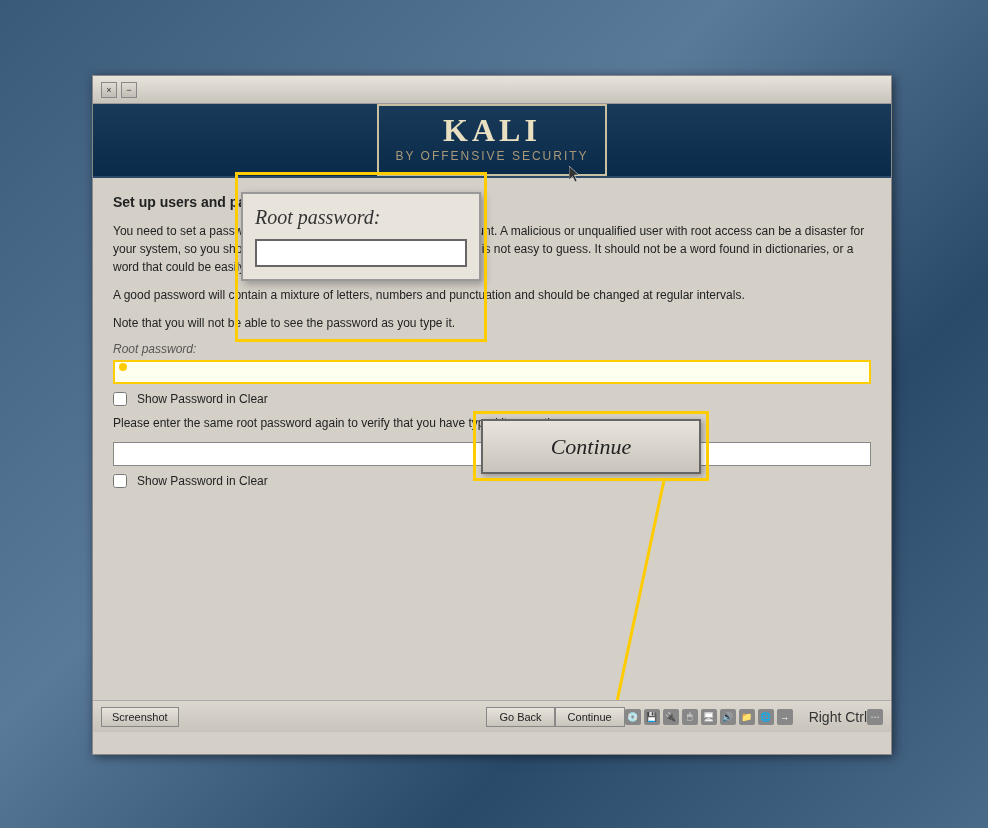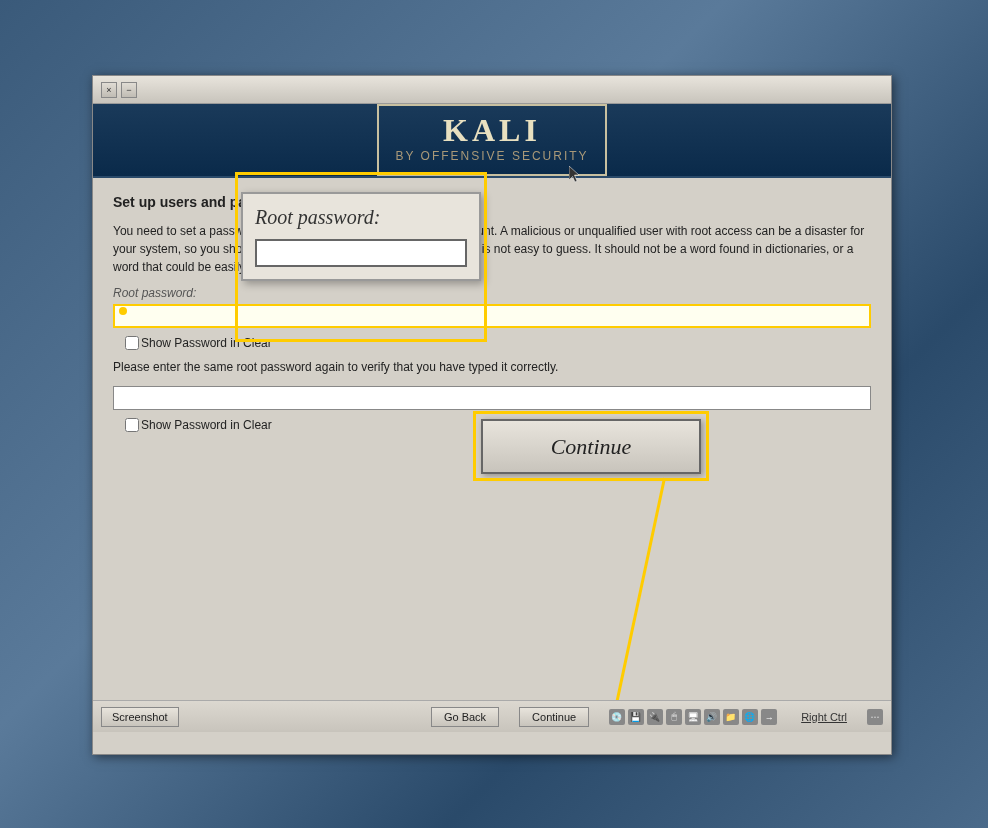--- a/index.html
+++ b/index.html
@@ -169,22 +169,22 @@
     }
 
     .text-input.active-field {
       border: 2px solid #ffcc00;
       background: #fffff0;
     }
 
     .checkbox-row {
       display: flex;
       align-items: center;
-      gap: 2px;
-      margin: 8px 12px;
+      gap: 10px;
+      margin: 8px 0;
       font-size: 12px;
       color: #222;
     }
 
     .checkbox-row input[type="checkbox"] {
       width: 14px;
       height: 14px;
     }
 
     
@@ -200,21 +200,21 @@
 
     .bottom-left {
       display: flex;
       gap: 4px;
       align-items: flex-end;
     }
 
     .bottom-right {
       display: flex;
       align-items: center;
-      gap: 20px;
+      gap: 0;
     }
 
     .btn-screenshot {
       padding: 3px 10px;
       font-size: 11px;
       background: linear-gradient(to bottom, #e8e4dc, #c8c4bc);
       border: 1px solid #888;
       cursor: pointer;
       color: #222;
     }
@@ -240,24 +240,23 @@
       background: #888;
       border-radius: 2px;
       display: flex;
       align-items: center;
       justify-content: center;
       font-size: 9px;
       color: #fff;
     }
 
     .right-ctrl-label {
-      font-size: 11px;
+      font-size: 14px;
       color: #333;
-      margin-left: 4px;
-      text-decoration: underline;
+      margin-left: 16px;
     }
 
     
     .popup-overlay {
       position: absolute;
       top: 88px;
       left: 148px;
       width: 240px;
       background: #e8e4dc;
       border: 2px solid #999;
@@ -386,20 +385,22 @@
       <div class="kali-logo-box">
         <div class="kali-logo-text">KALI</div>
         <div class="kali-subtitle">BY OFFENSIVE SECURITY</div>
       </div>
     </div>
 
     <div class="installer-panel">
       <div class="panel-title">Set up users and passwords</div>
 
       <div class="panel-text">You need to set a password for 'root', the system administrative account. A malicious or unqualified user with root access can be a disaster for your system, so you should take care to choose a root password that is not easy to guess. It should not be a word found in dictionaries, or a word that could be easily associated with you.</div>
+      <div class="panel-text">A good password will contain a mixture of letters, numbers and punctuation and should be changed at regular intervals.</div>
+      <div class="panel-text">Note that you will not be able to see the password as you type it.</div>
 
       <div class="field-label">Root password:</div>
       <div class="input-wrapper">
         <input type="password" class="text-input active-field" value="" style="">
         <div class="input-dot"></div>
       </div>
 
       <div class="checkbox-row">
         <input type="checkbox" style="">
         <label>Show Password in Clear</label>

